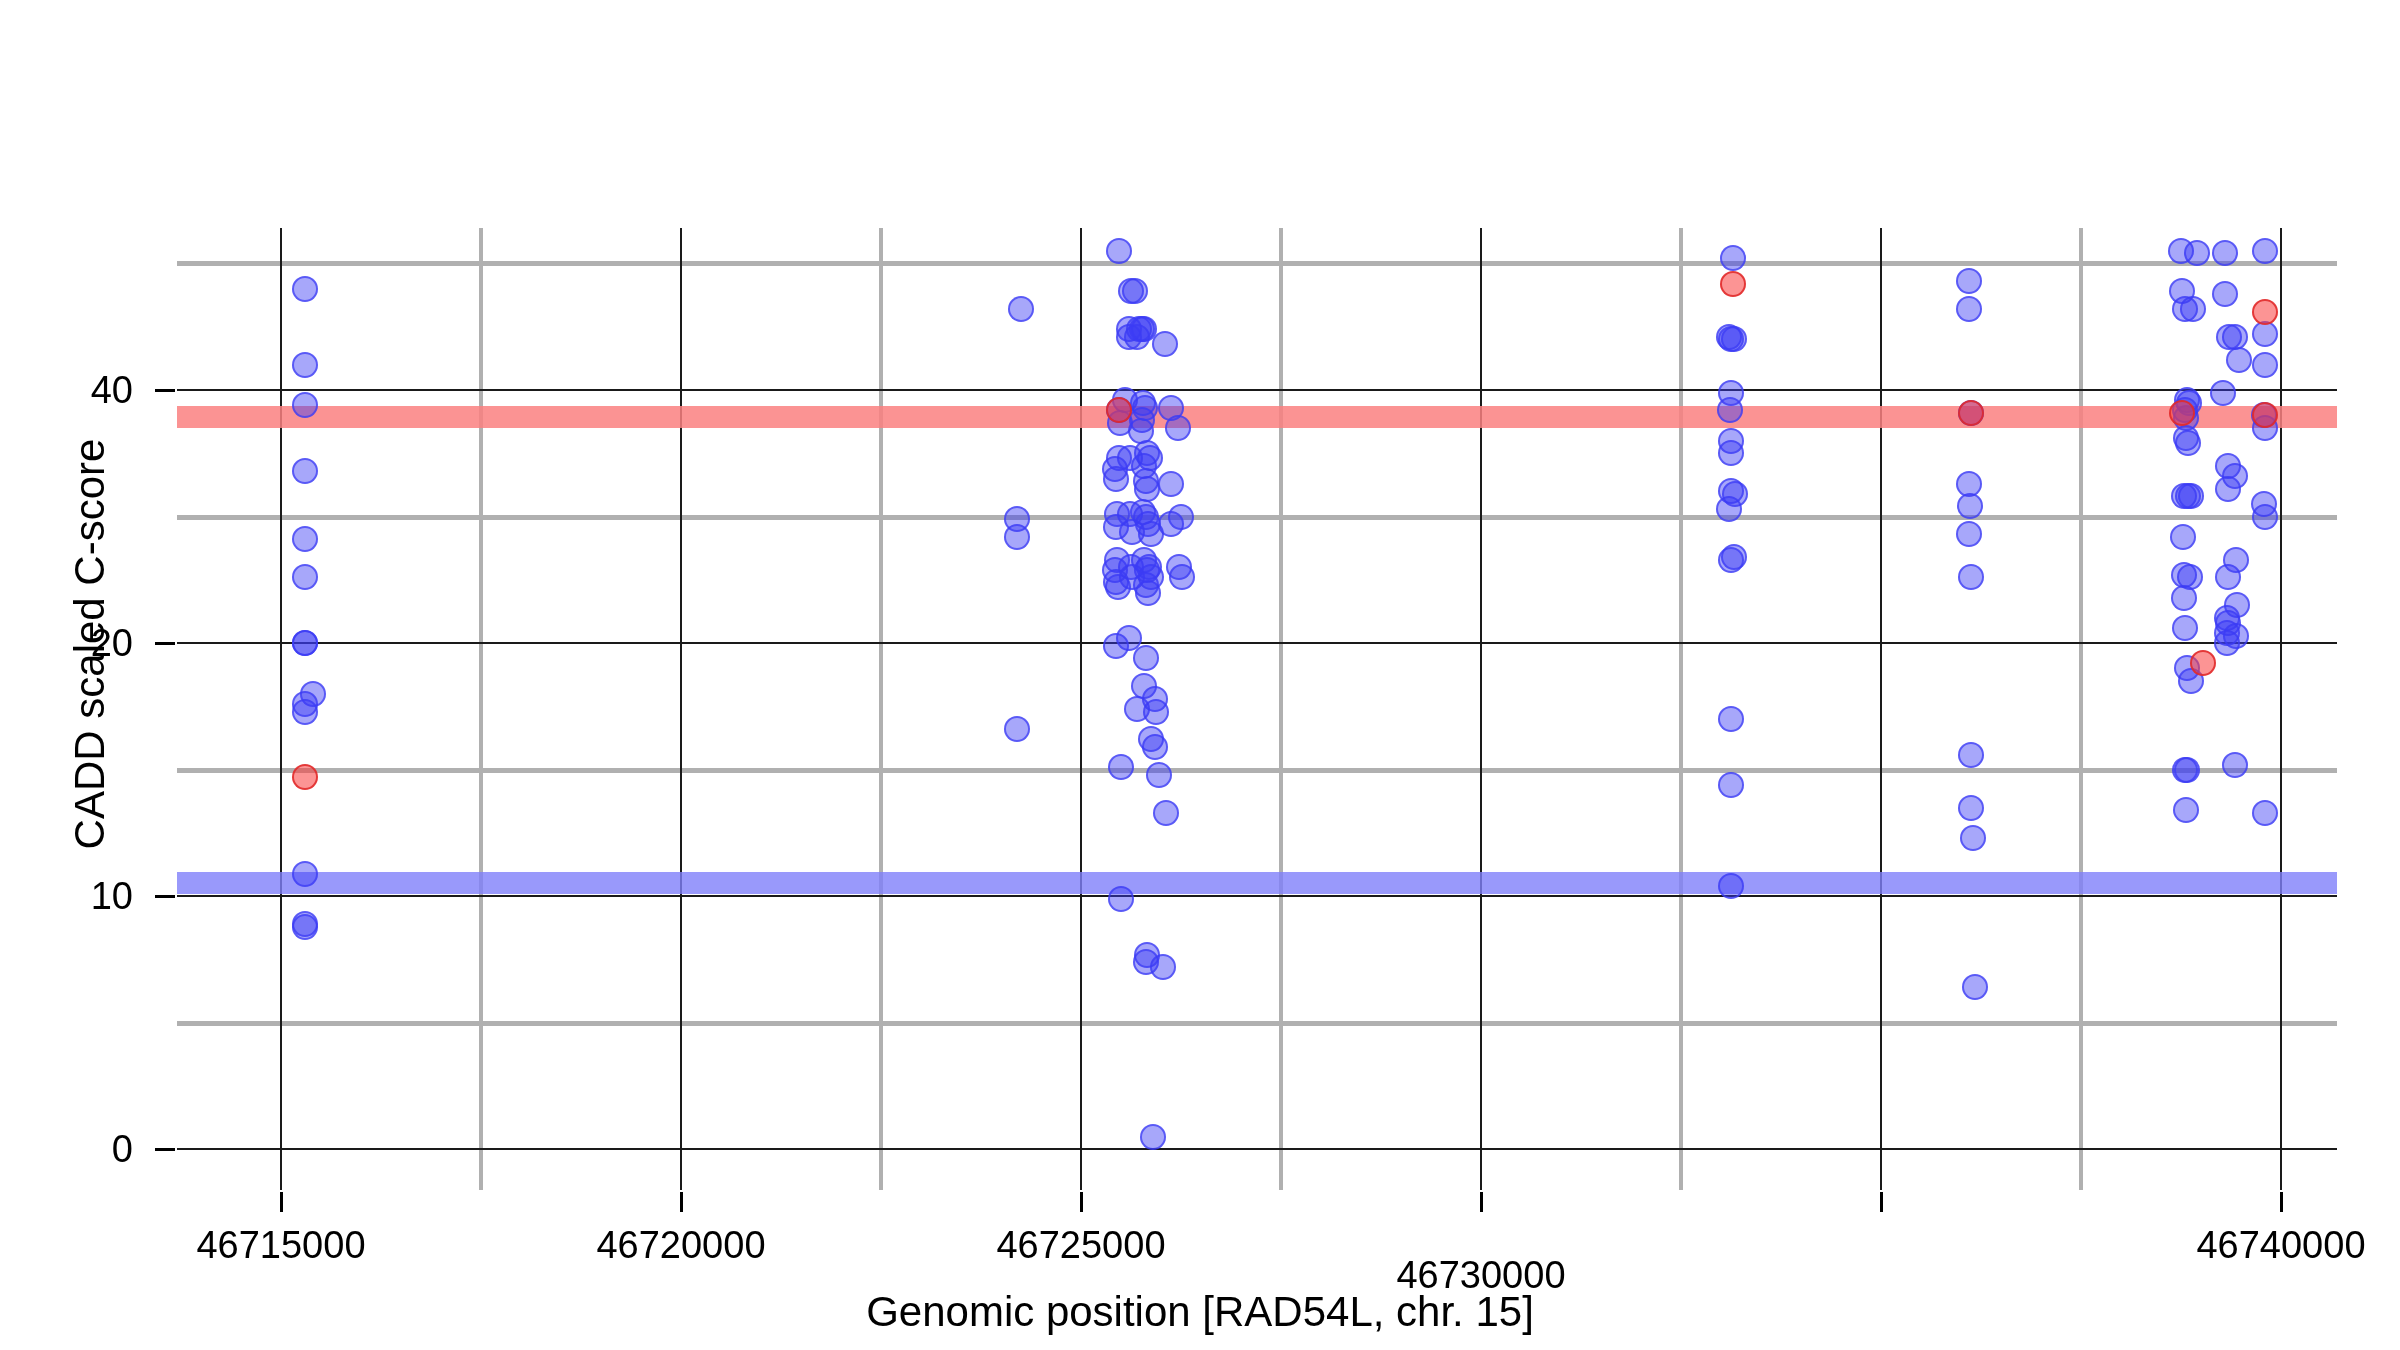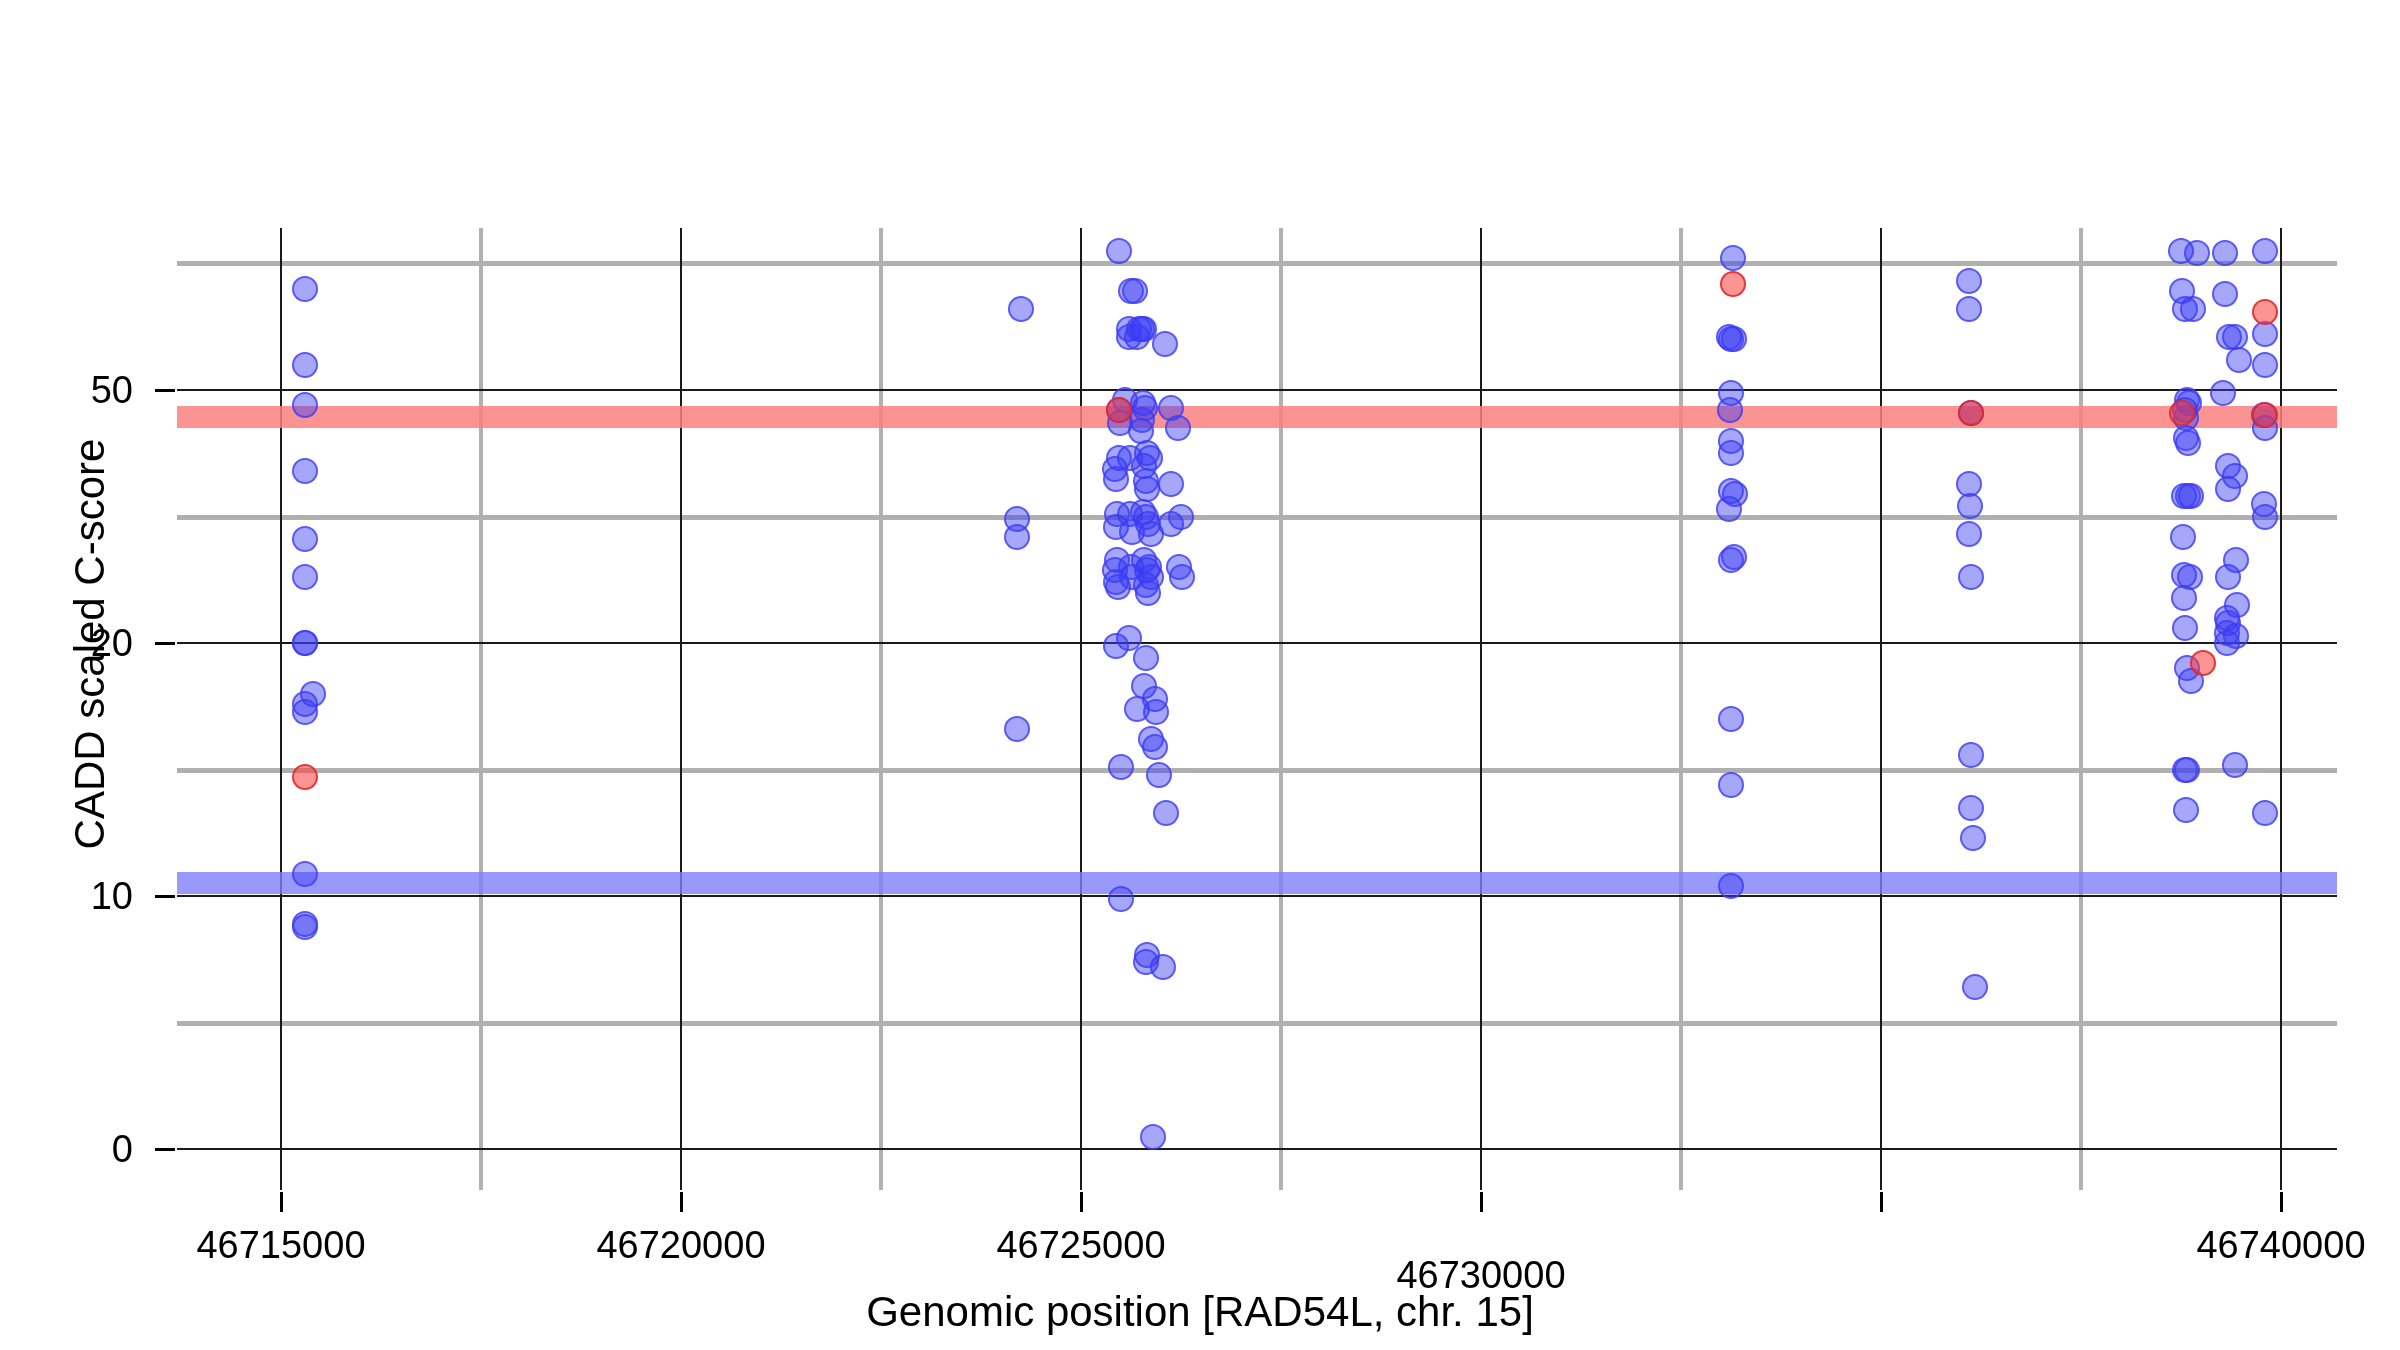--- a/index.html
+++ b/index.html
@@ -338,21 +338,21 @@
 
   <div id="ylab">CADD scaled C-score</div>
   <div id="xlab">Genomic position [RAD54L, chr. 15]</div>
 
 <div class="ytick-label" style="top: 1130.49px; left: 0px; width: 133px;">0</div>
     <div class="ytick-mark" style="top: 1148.49px; left: 155px;"></div>
     <div class="ytick-label" style="top: 877.337px; left: 0px; width: 133px;">10</div>
     <div class="ytick-mark" style="top: 895.337px; left: 155px;"></div>
     <div class="ytick-label" style="top: 624.179px; left: 0px; width: 133px;">20</div>
     <div class="ytick-mark" style="top: 642.179px; left: 155px;"></div>
-    <div class="ytick-label" style="top: 371.021px; left: 0px; width: 133px;">50</div>
+    <div class="ytick-label" style="top: 371.021px; left: 0px; width: 133px;">40</div>
     <div class="ytick-mark" style="top: 389.021px; left: 155px;"></div>
     <div class="xtick-label" style="top: 1226px; left: 81px; width: 400px;">46715000</div>
     <div class="xtick-mark" style="top: 1192px; left: 280px;"></div>
     <div class="xtick-label" style="top: 1226px; left: 481px; width: 400px;">46720000</div>
     <div class="xtick-mark" style="top: 1192px; left: 680px;"></div>
     <div class="xtick-label" style="top: 1226px; left: 881px; width: 400px;">46725000</div>
     <div class="xtick-mark" style="top: 1192px; left: 1080px;"></div>
     <div class="xtick-label" style="top: 1256px; left: 1281px; width: 400px;">46730000</div>
     <div class="xtick-mark" style="top: 1192px; left: 1480px;"></div>
     <div class="xtick-mark" style="top: 1192px; left: 1880px;"></div>

